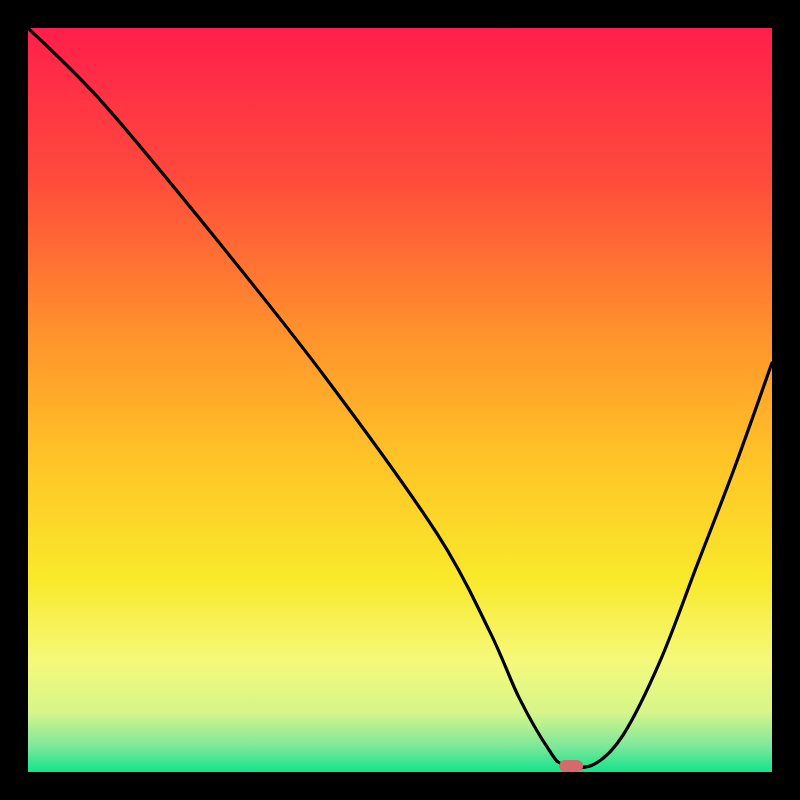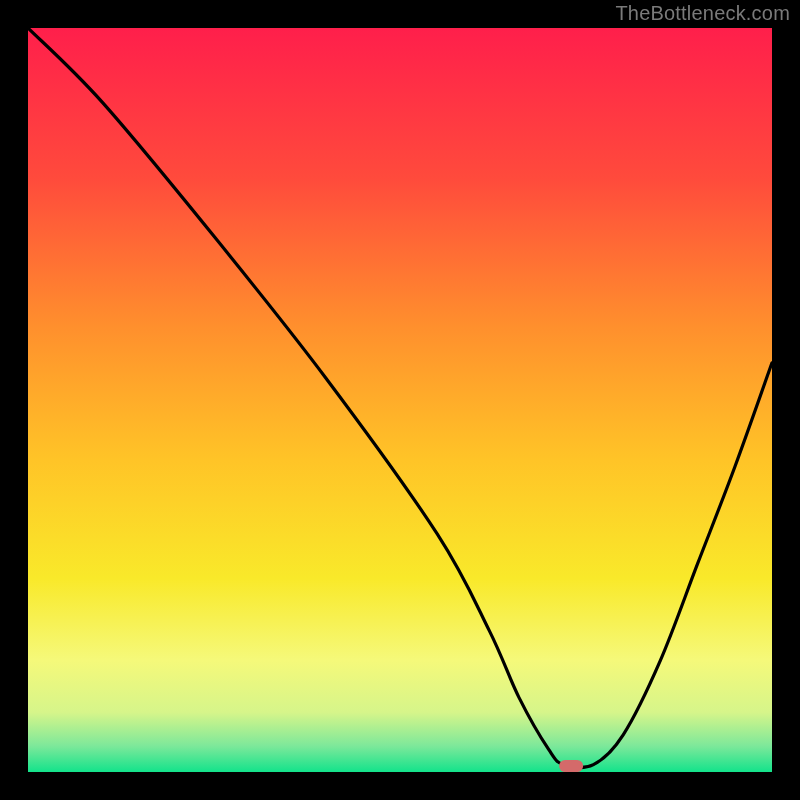--- a/index.html
+++ b/index.html
@@ -37,21 +37,20 @@
     height: 744px;
   }
   .plot svg {
     display: block;
   }
 </style>
 </head>
 <body>
 
 <div class="frame">
-  <div class="watermark">TheBottleneck.com</div>
 
   <div class="plot">
     <svg id="chart-svg" width="744" height="744" viewBox="0 0 744 744">
         <defs>
           <linearGradient id="bg-grad" x1="0" y1="0" x2="0" y2="1">
             <stop offset="0%" stop-color="#ff1f4b"></stop>
             <stop offset="20%" stop-color="#ff4a3c"></stop>
             <stop offset="40%" stop-color="#ff8f2d"></stop>
             <stop offset="57.99999999999999%" stop-color="#ffc427"></stop>
             <stop offset="74%" stop-color="#f9e92a"></stop>

